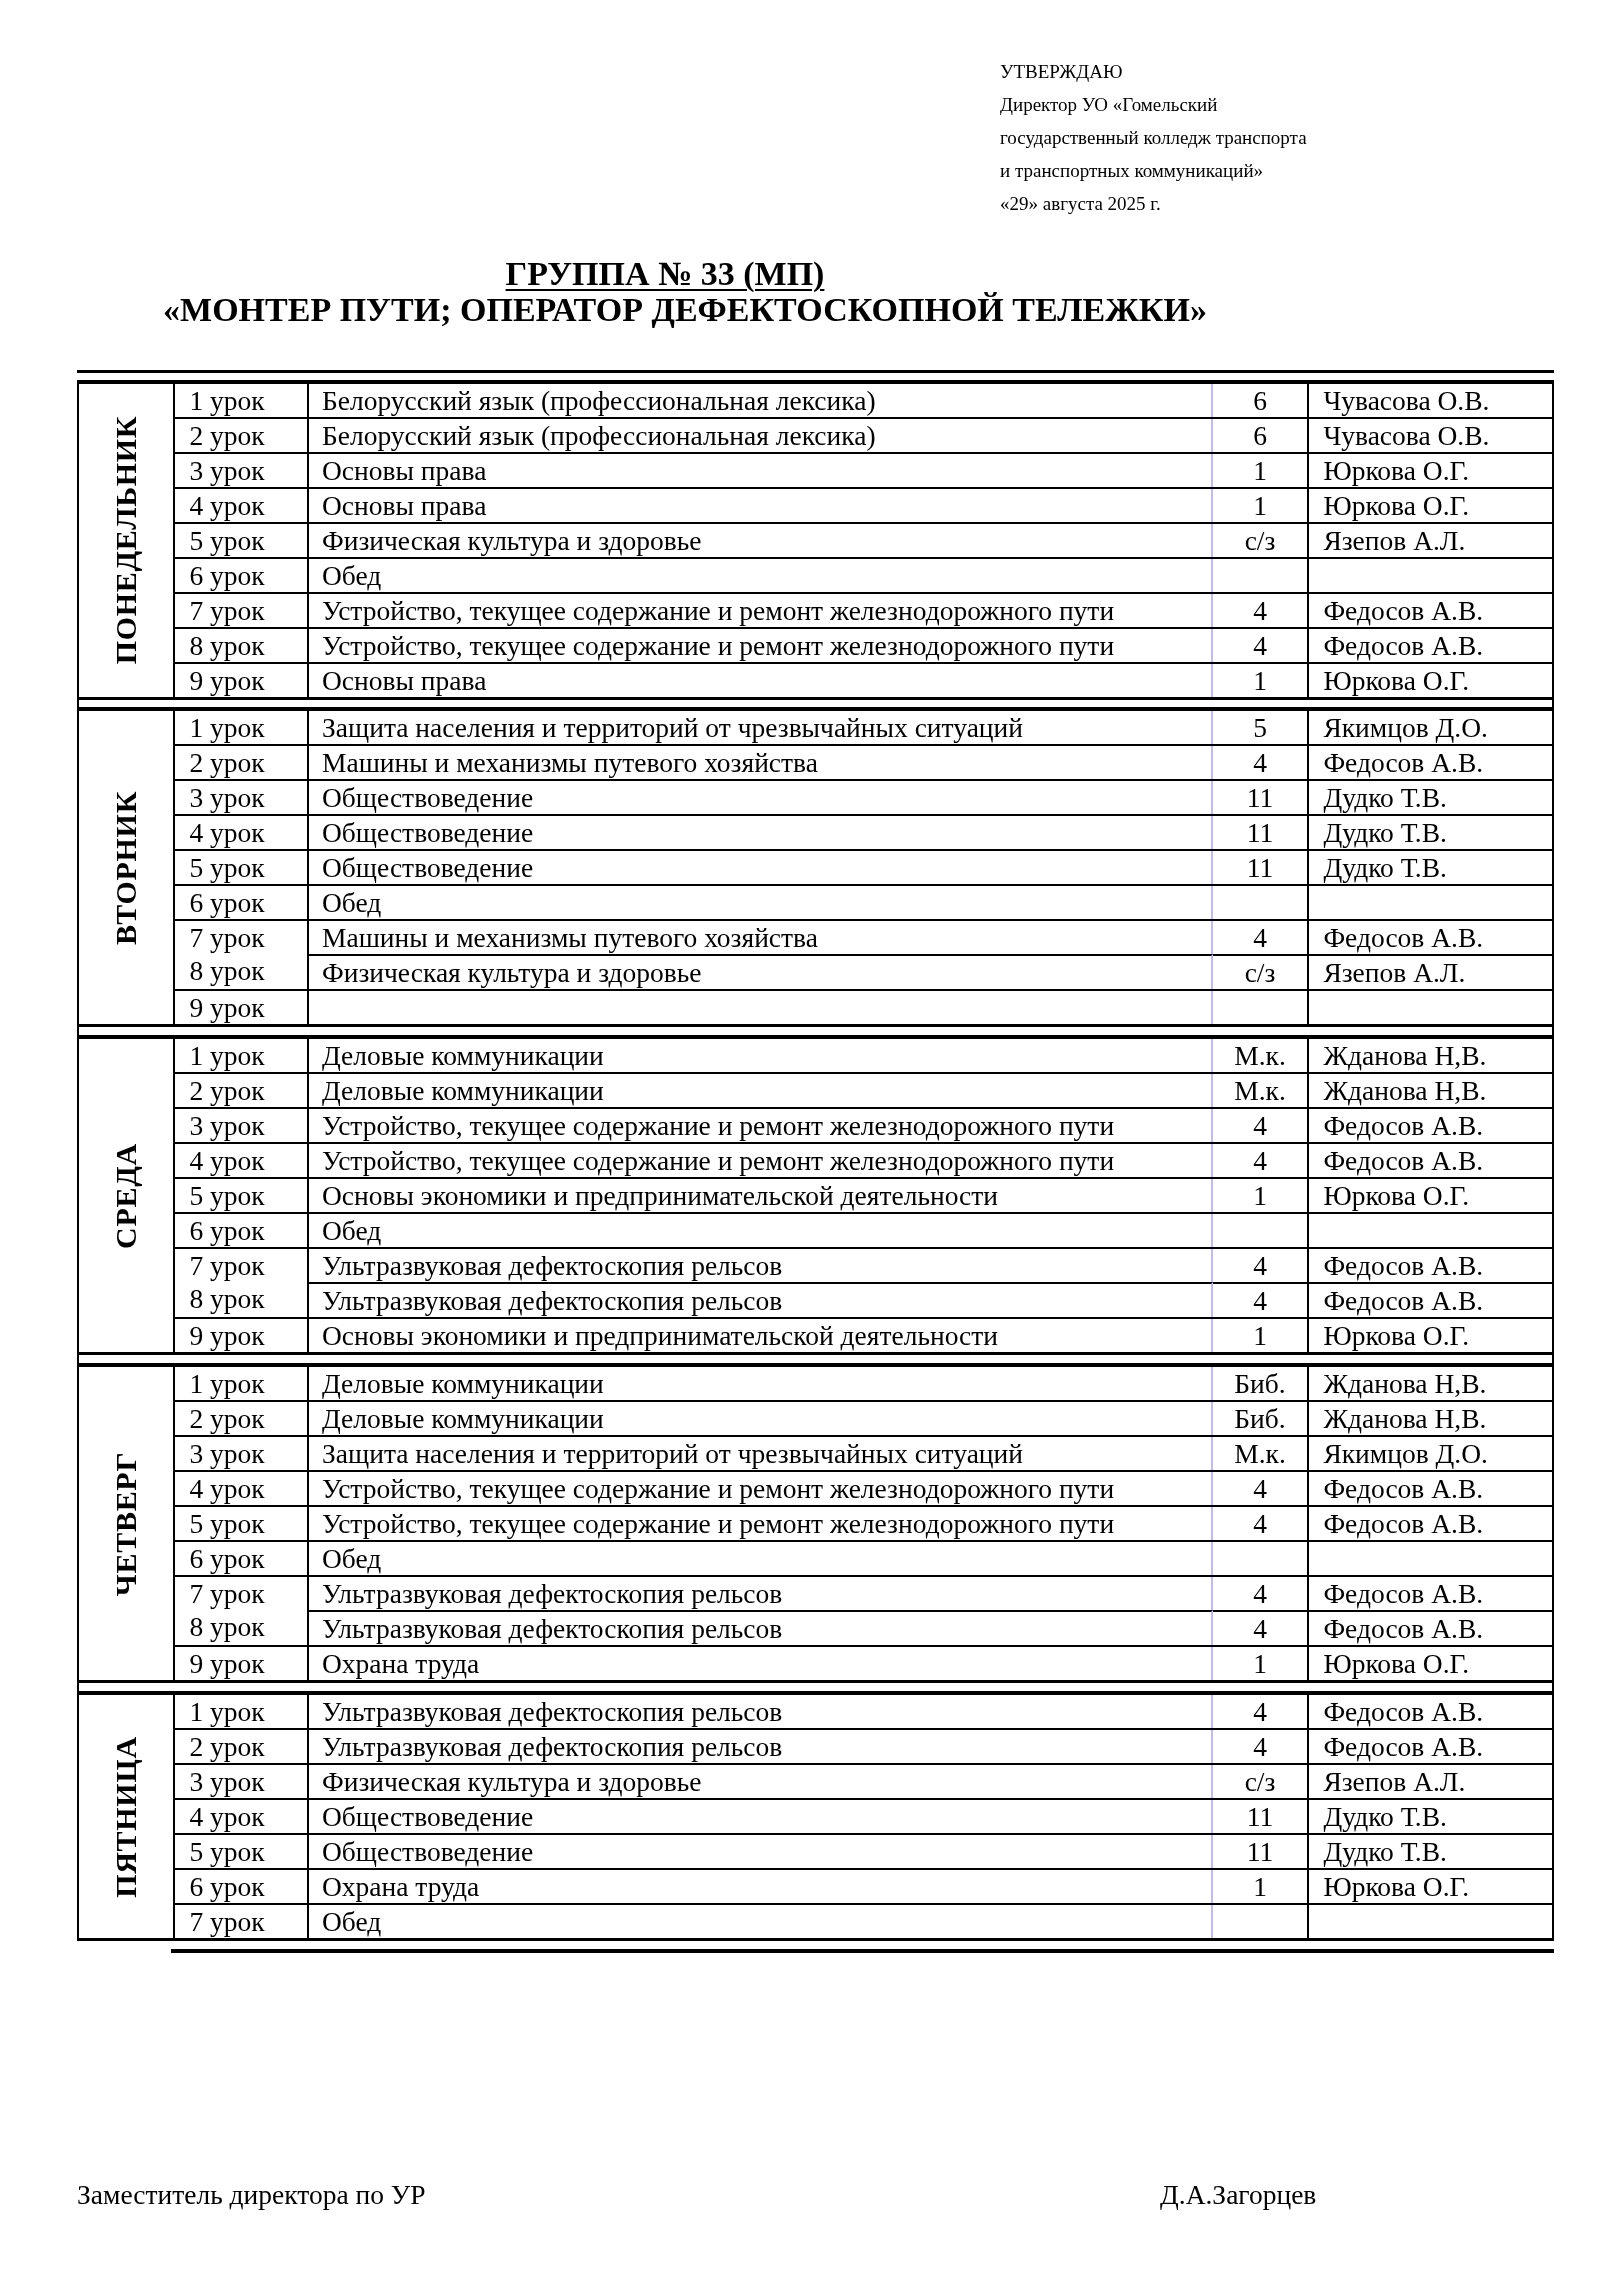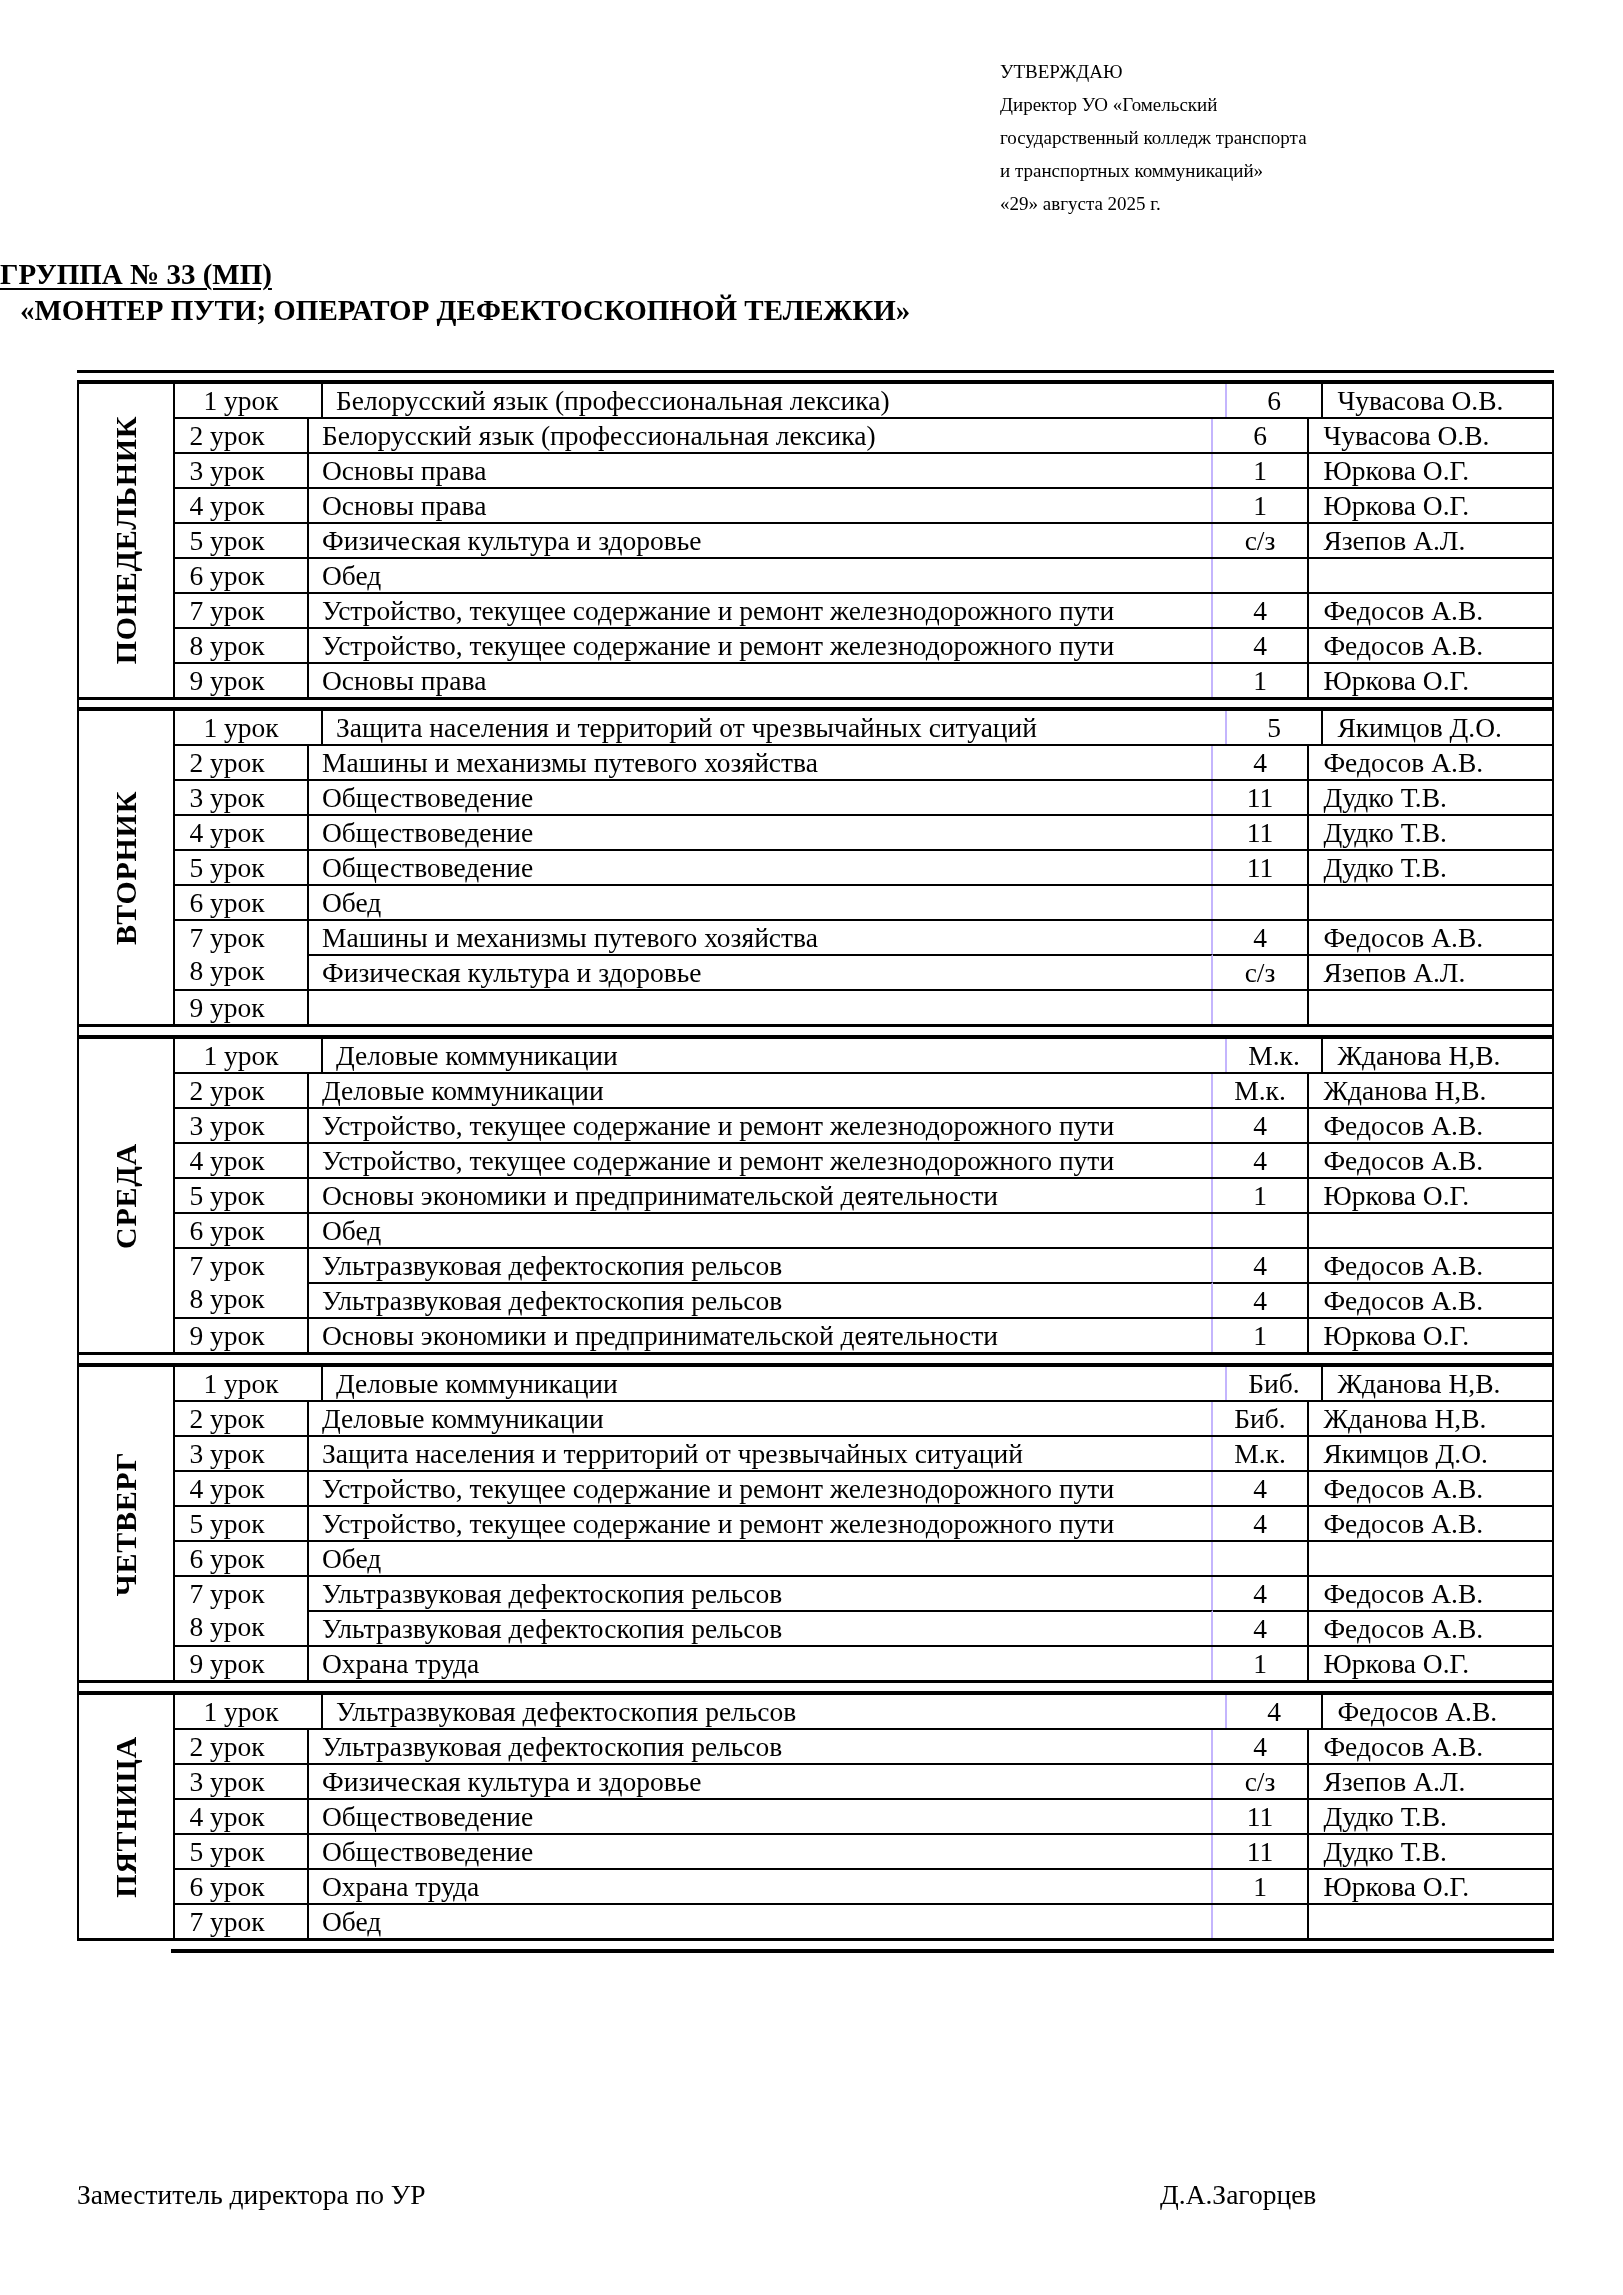--- a/index.html
+++ b/index.html
@@ -28,23 +28,23 @@
       width: 211px;
       border-bottom: 2px solid #000;
       height: 26px;
       vertical-align: bottom;
       margin-bottom: 2.6px;
     }
     .title-block {
       position: absolute;
       left: 0;
       width: 1330px;
-      text-align: left;
+      text-align: center;
       font-weight: bold;
-      font-size: 29px;
+      font-size: 34px;
       line-height: 34px;
     }
     .title-group { top: 257px; }
     .title-group span { text-decoration: underline; text-decoration-thickness: 2px; text-underline-offset: 3.9px; }
     .title-spec { top: 293px; margin-left: 20px; }
 
     .schedule {
       position: absolute;
       left: 77px;
       top: 370px;
@@ -82,21 +82,21 @@
       font-size: 30px;
       letter-spacing: 0.7px;
     }
     .rows { flex: 1 1 auto; }
     .row {
       display: flex;
       border-top: 2px solid #000;
       font-size: 27.5px;
       line-height: 33px;
     }
-    .row:first-child { border-top: none; margin-left: 14px; }
+    .row:first-child { border-top: none; }
     .cell { box-sizing: border-box; padding: 0 5.2px; }
     .c-num {
       width: 134px;
       flex: 0 0 134px;
       border-right: 2px solid #000;
       padding-left: 14.4px;
       white-space: nowrap;
     }
     .c-subj {
       width: 904px;

